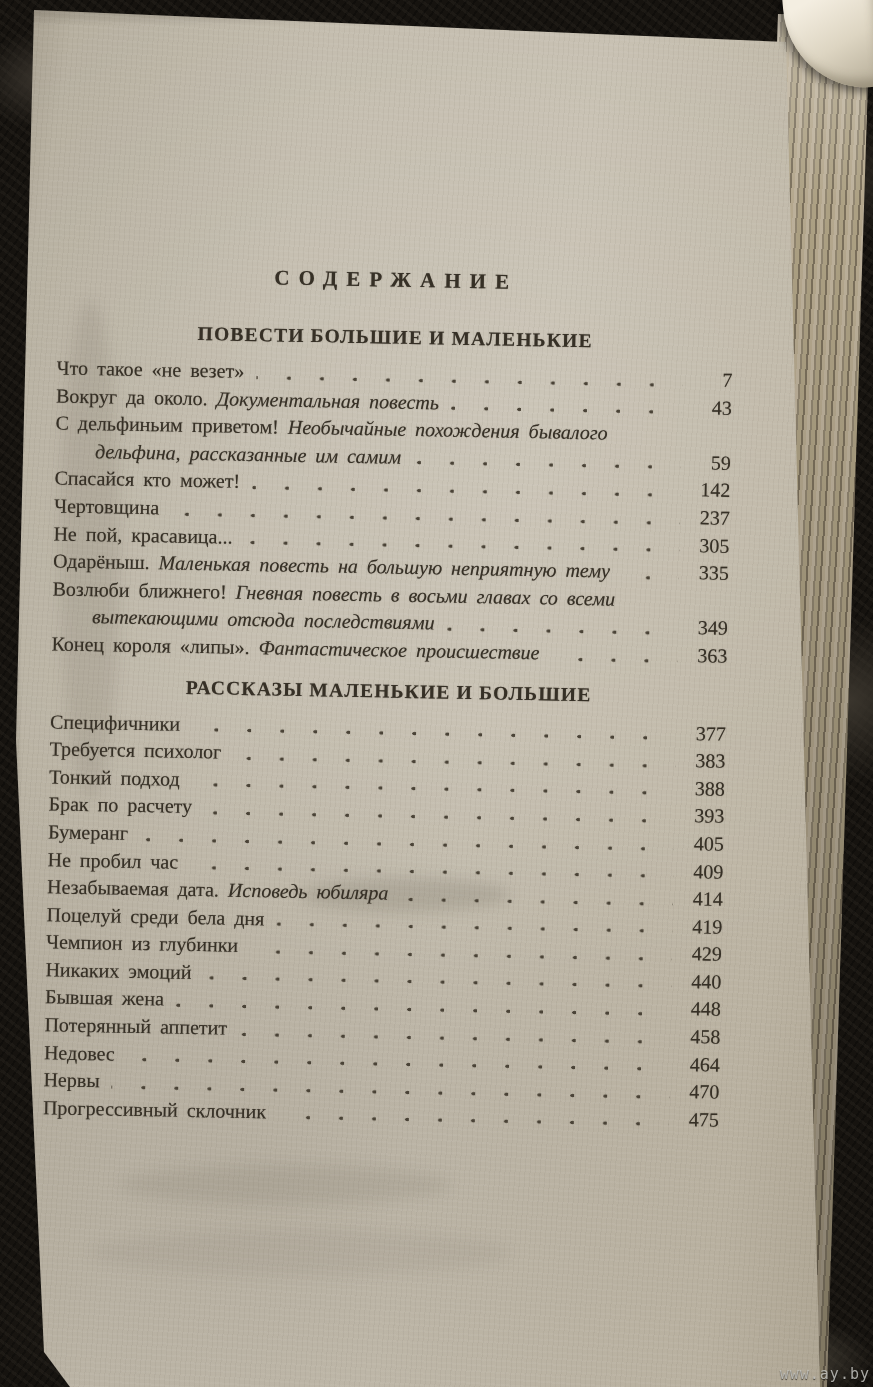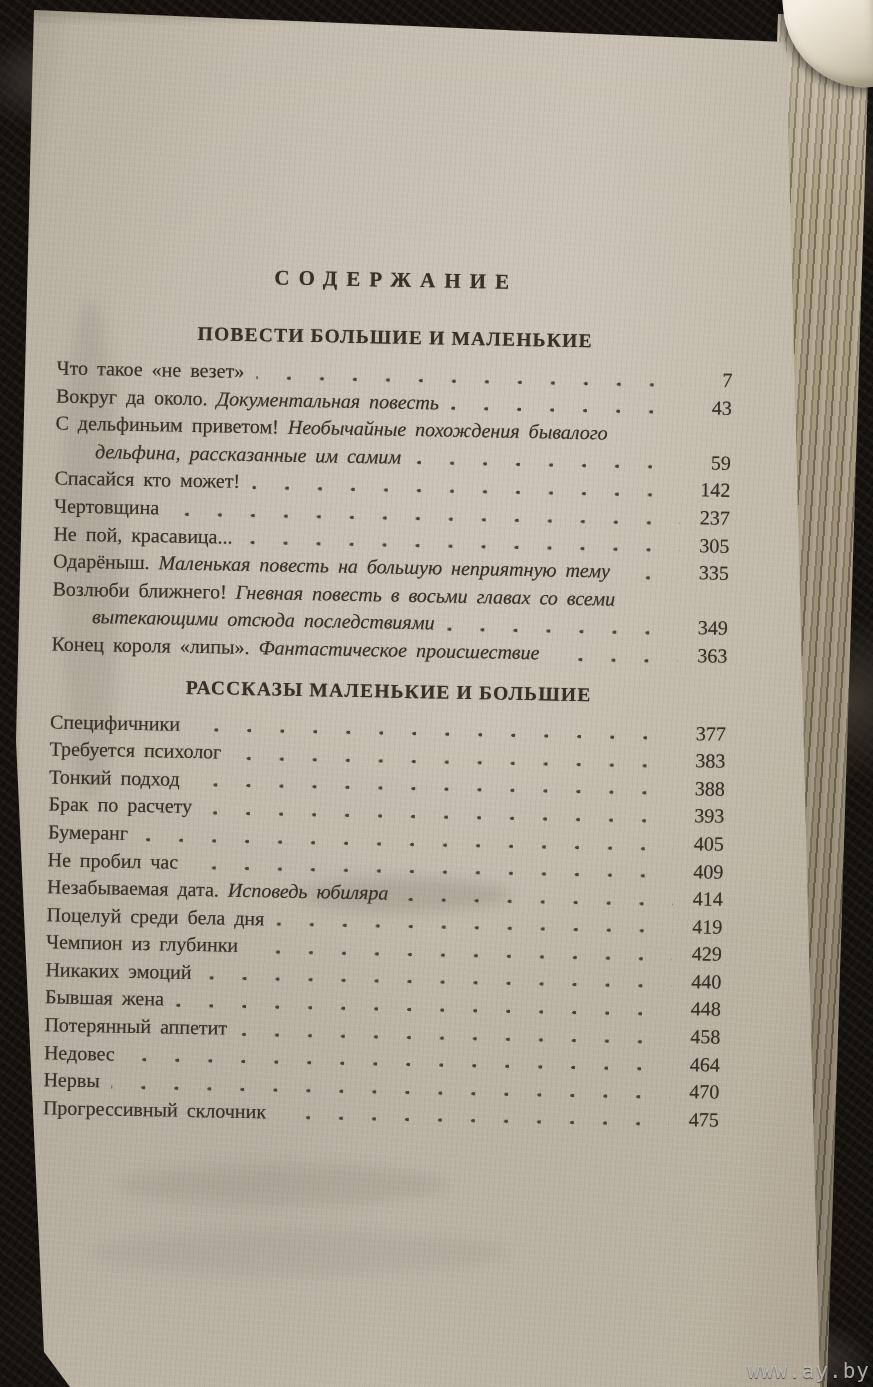--- a/index.html
+++ b/index.html
@@ -90,21 +90,21 @@
     flex:1 1 auto;align-self:flex-end;height:9px;
     margin:0 8px 4px 12px;
     background-image:radial-gradient(circle at 2.2px 4.5px,#4a4337 1.7px,rgba(0,0,0,0) 2.1px);
     background-size:33px 9px;background-repeat:repeat-x;background-position:right 0 bottom 0;
     min-width:12px;
   }
   .pnum{flex:0 0 auto;min-width:42px;text-align:right;}
   .watermark{
     position:absolute;right:3px;bottom:4px;z-index:6;
     font-family:"DejaVu Sans Mono","Liberation Mono",monospace;
-    font-size:21px;letter-spacing:1px;color:rgba(196,196,192,.85);
+    font-size:15px;letter-spacing:1px;color:rgba(196,196,192,.85);
     text-shadow:0 1px 1px rgba(0,0,0,.6);
   }
 </style>
 </head>
 <body>
 
 <div class="fore-edge"></div>
 <div class="paper"></div>
 <div class="smudge a"></div>
 <div class="smudge b"></div>

